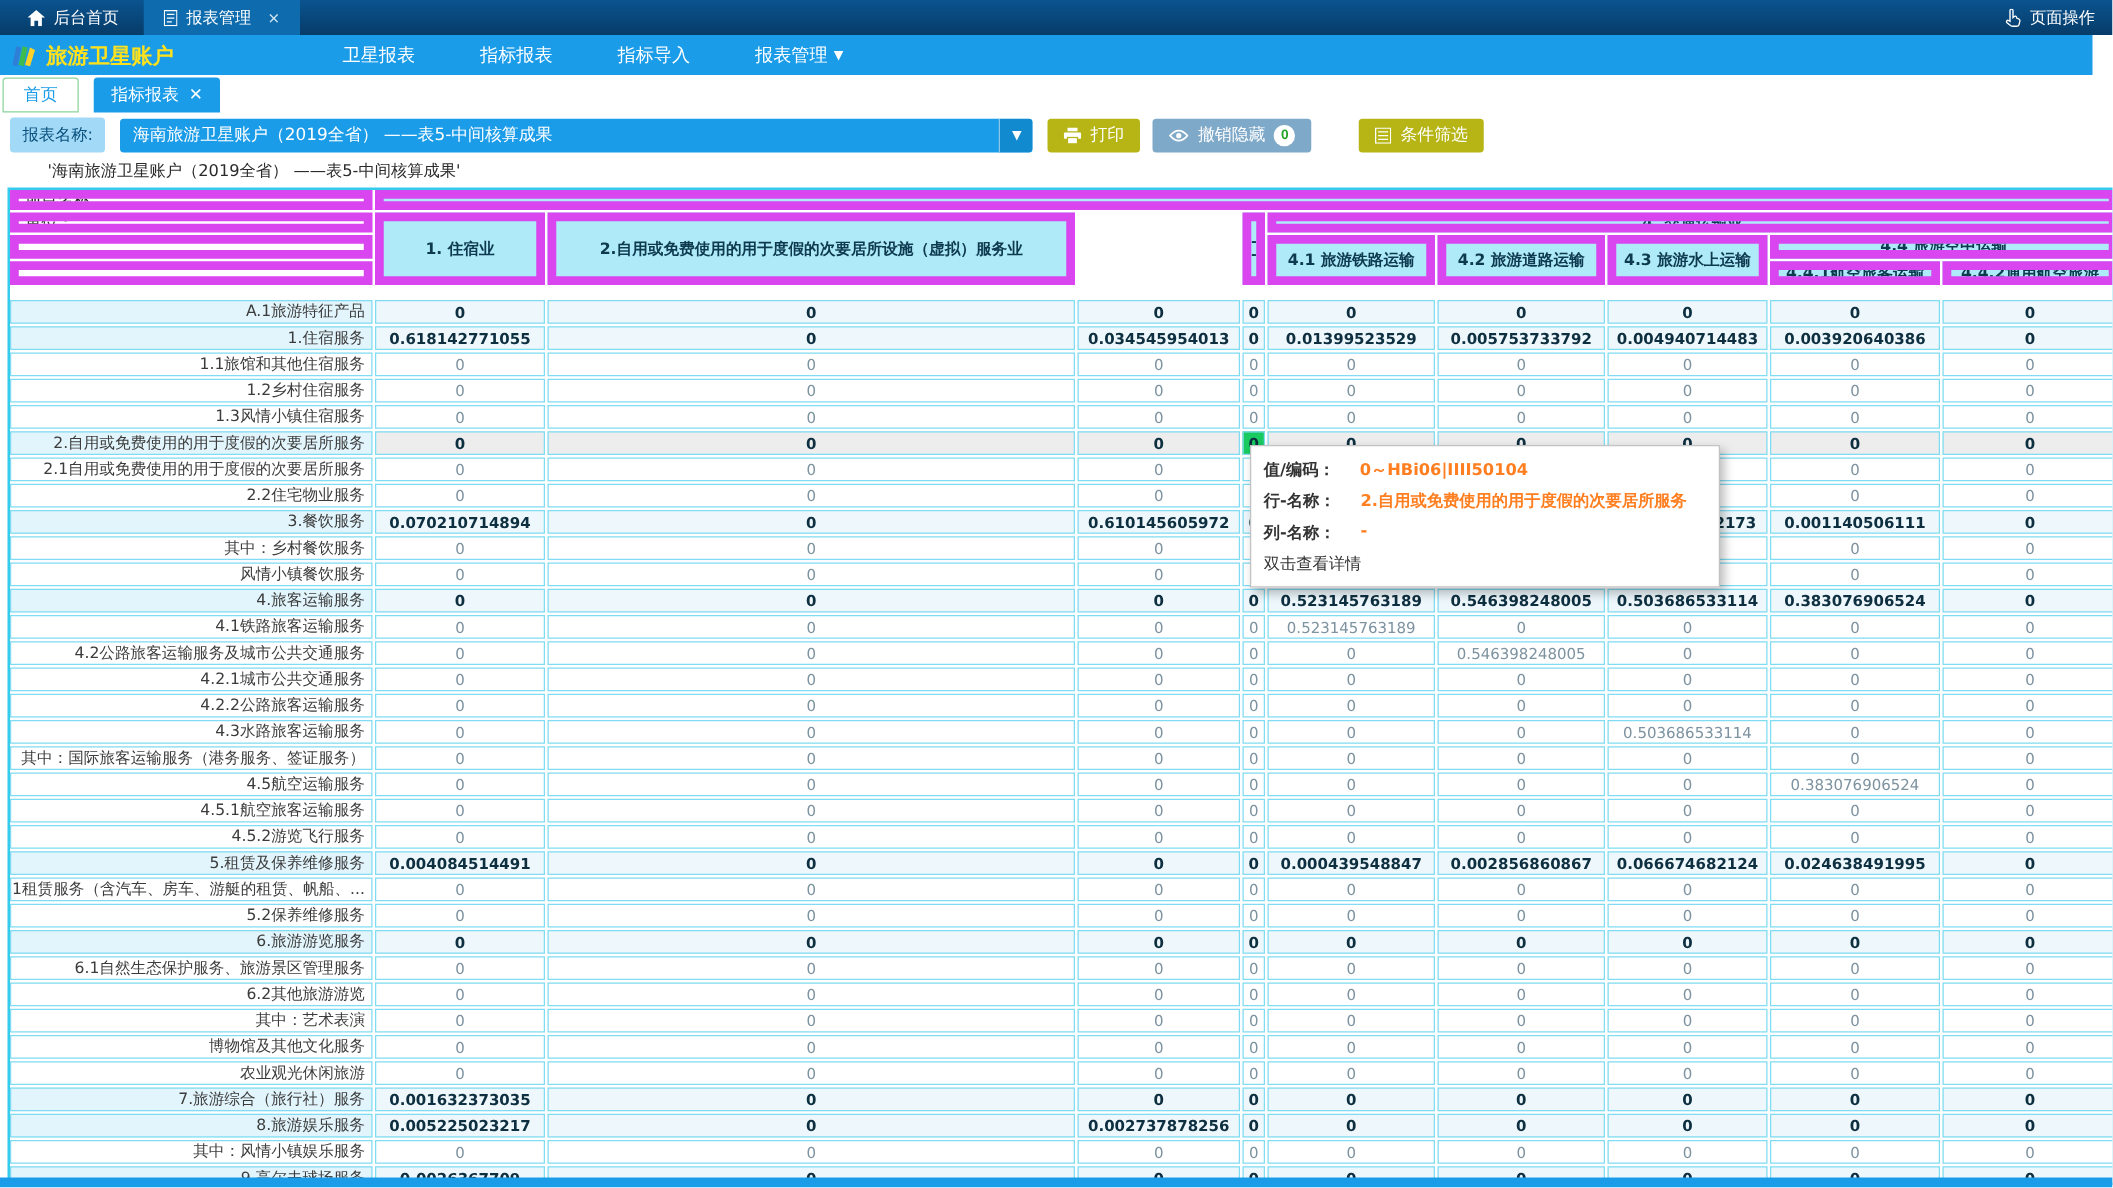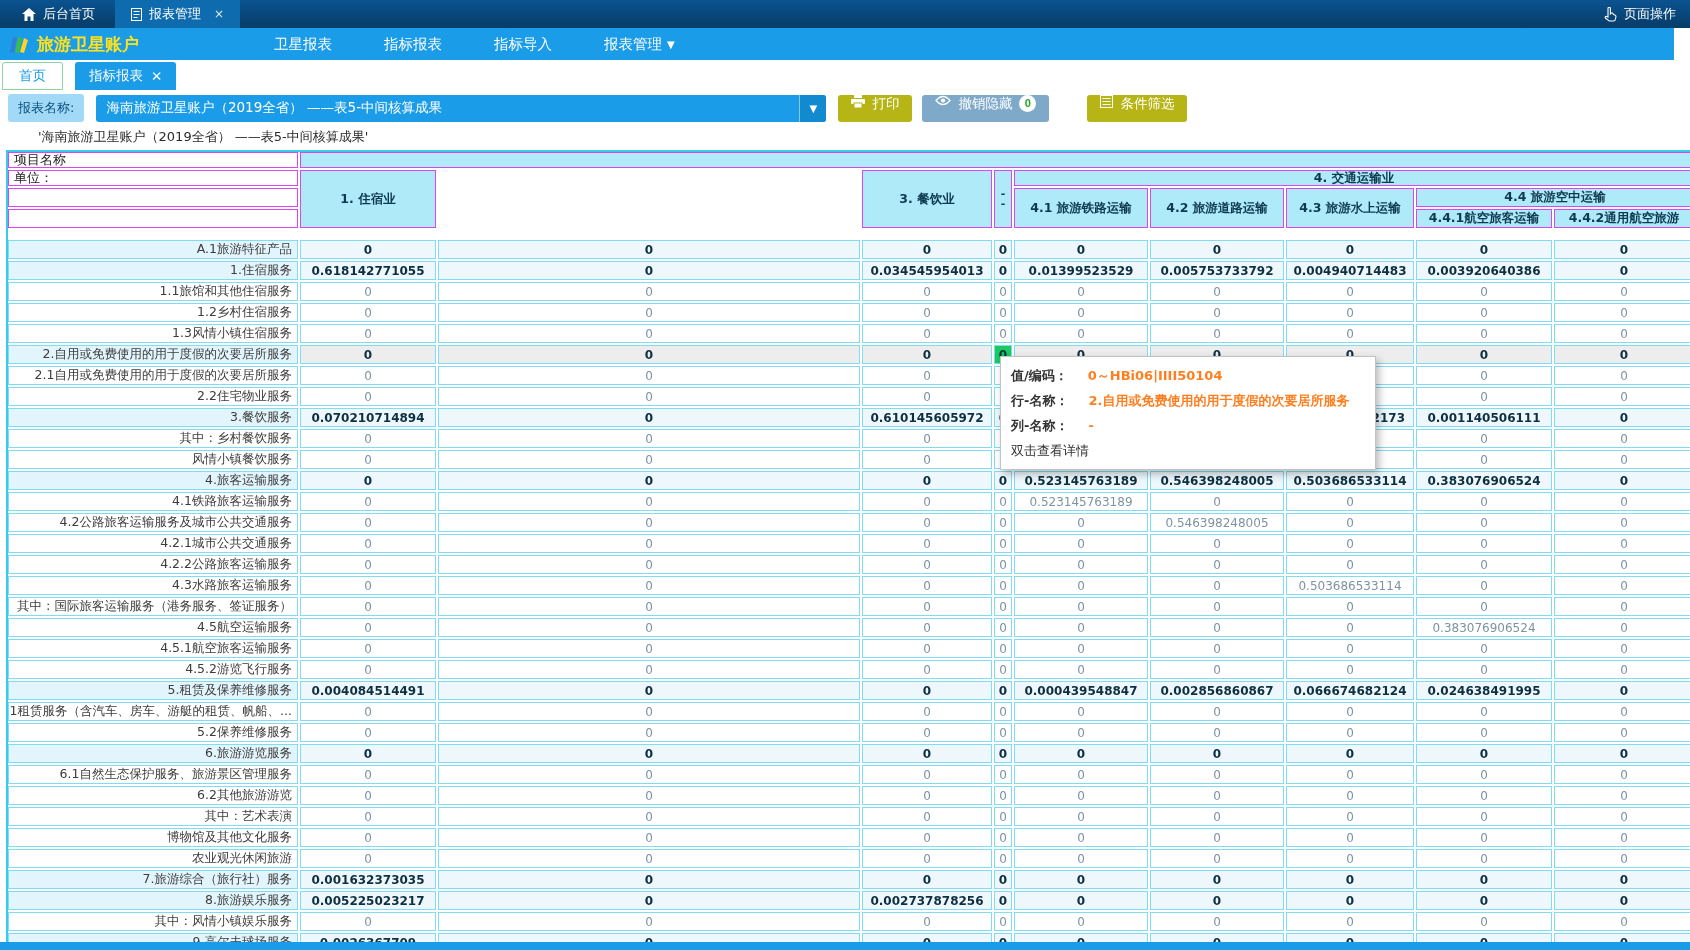--- a/index.html
+++ b/index.html
@@ -20,32 +20,32 @@
   
   .tabrow{position:absolute;top:60px;left:0;right:0;height:30px;background:#fff;display:flex;align-items:flex-end;z-index:5}
   .tab-home{margin-left:2px;border:1px solid #8bd49c;color:#1b9ce8;font-size:13.5px;padding:4px 16px;border-radius:3px 3px 0 0;background:#fff;cursor:pointer}
   .tab-active{margin-left:12px;background:#1b9ce8;color:#fff;font-size:13.5px;padding:5px 14px;border-radius:3px 3px 0 0;display:flex;gap:8px;align-items:center;cursor:pointer}
   
   .toolbar{position:absolute;top:92px;left:0;right:0;height:32px;display:flex;align-items:center;gap:12px;z-index:5}
   .chip{margin-left:8px;background:#a2d9f6;color:#09517e;font-size:13px;padding:5px 10px;border-radius:3px}
   .rselect{width:730px;height:27px;background:#1b9ce8;border-radius:3px;display:flex;align-items:center;color:#fff;font-size:13.5px;cursor:pointer;overflow:hidden}
   .rselect .txt{flex:1;padding-left:10px;white-space:nowrap;overflow:hidden}
   .rselect .dd{width:26px;height:27px;display:flex;align-items:center;justify-content:center;background:#118acf;border-left:1px solid rgba(255,255,255,.5);font-size:10px}
-  .btn{height:27px;border-radius:3px;display:flex;gap:7px;color:#fff;font-size:13.5px;padding:0 13px;cursor:pointer;border:none}
+  .btn{height:27px;border-radius:3px;display:flex;align-items:center;gap:7px;color:#fff;font-size:13.5px;padding:0 13px;cursor:pointer;border:none}
   .btn-yellow{background:#b6b515}
   .btn-blue{background:#7fa9c8;margin-left:-2px}
   .badge{background:#fff;color:#27a32a;width:17px;height:17px;border-radius:50%;font-size:11px;font-weight:bold;display:flex;align-items:center;justify-content:center}
   .gap-lg{width:14px}
   
   .tbl-title{position:absolute;top:128px;left:38px;font-size:13px;color:#2b2b2b;z-index:4}
   
   .table-wrap{position:absolute;top:150px;left:6px;width:1682px;height:794px;border:2px solid #35cbec;background:#fff;overflow:hidden;z-index:3}
   .hgrid{display:grid;grid-template-columns:290px 136px 422px 130px 18px 134px 134px 128px 136px 140px;
          grid-template-rows:16px 16px 19px 19px;gap:2px;background:#fff}
-  .hcell{background:#aeeaf8;border:1px solid #d946ef;display:flex;align-items:center;justify-content:center;
+  .hcell{background:#aeeaf8;border:7px solid #d946ef;display:flex;align-items:center;justify-content:center;
          font-weight:bold;font-size:12.5px;color:#0e3a50;white-space:nowrap;overflow:hidden}
   .hcell.corner{background:#fff;justify-content:flex-start;padding-left:5px;font-weight:normal;color:#222;font-size:13px}
   .dashes{display:flex;flex-direction:column;line-height:10px;font-size:11px}
   #data-grid{margin-top:12px;display:grid;grid-template-columns:290px 136px 422px 130px 18px 134px 134px 128px 136px 140px;
              grid-auto-rows:19px;gap:2px;background:#fff}
   .cell{border:1px solid #7fdcf2;display:flex;align-items:center;justify-content:center;
         font-size:12px;color:#7d93a0;background:#fff;overflow:hidden;white-space:nowrap}
   .cell.lab{justify-content:flex-end;padding-right:5px;color:#3c3c3c;font-size:12.5px}
   .cell.sec{background:#e2f5fc}
   .cell.val.sec{background:#eef8fc}
@@ -174,21 +174,21 @@
 <div class="tbl-title">'海南旅游卫星账户（2019全省） ——表5-中间核算成果'</div>
 
 <div class="table-wrap">
   <div class="hgrid">
     <div class="hcell corner" style="grid-column:1;grid-row:1">项目名称</div>
     <div class="hcell corner" style="grid-column:1;grid-row:2">单位：</div>
     <div class="hcell corner" style="grid-column:1;grid-row:3"></div>
     <div class="hcell corner" style="grid-column:1;grid-row:4"></div>
     <div class="hcell" style="grid-column:2/11;grid-row:1"></div>
     <div class="hcell" style="grid-column:2;grid-row:2/5">1. 住宿业</div>
-    <div class="hcell" style="grid-column:4;grid-row:2/5">3. 餐饮业</div>
+    <div class="hcell" style="grid-column:3;grid-row:2/5">2.自用或免费使用的用于度假的次要居所设施（虚拟）服务业</div>
     <div class="hcell" style="grid-column:5;grid-row:2/5">
       <div class="dashes">
           <span>-</span>
           <span>-</span>
         </div>
     </div>
     <div class="hcell" style="grid-column:6/11;grid-row:2">4. 交通运输业</div>
     <div class="hcell" style="grid-column:6;grid-row:3/5">4.1 旅游铁路运输</div>
     <div class="hcell" style="grid-column:7;grid-row:3/5">4.2 旅游道路运输</div>
     <div class="hcell" style="grid-column:8;grid-row:3/5">4.3 旅游水上运输</div>

